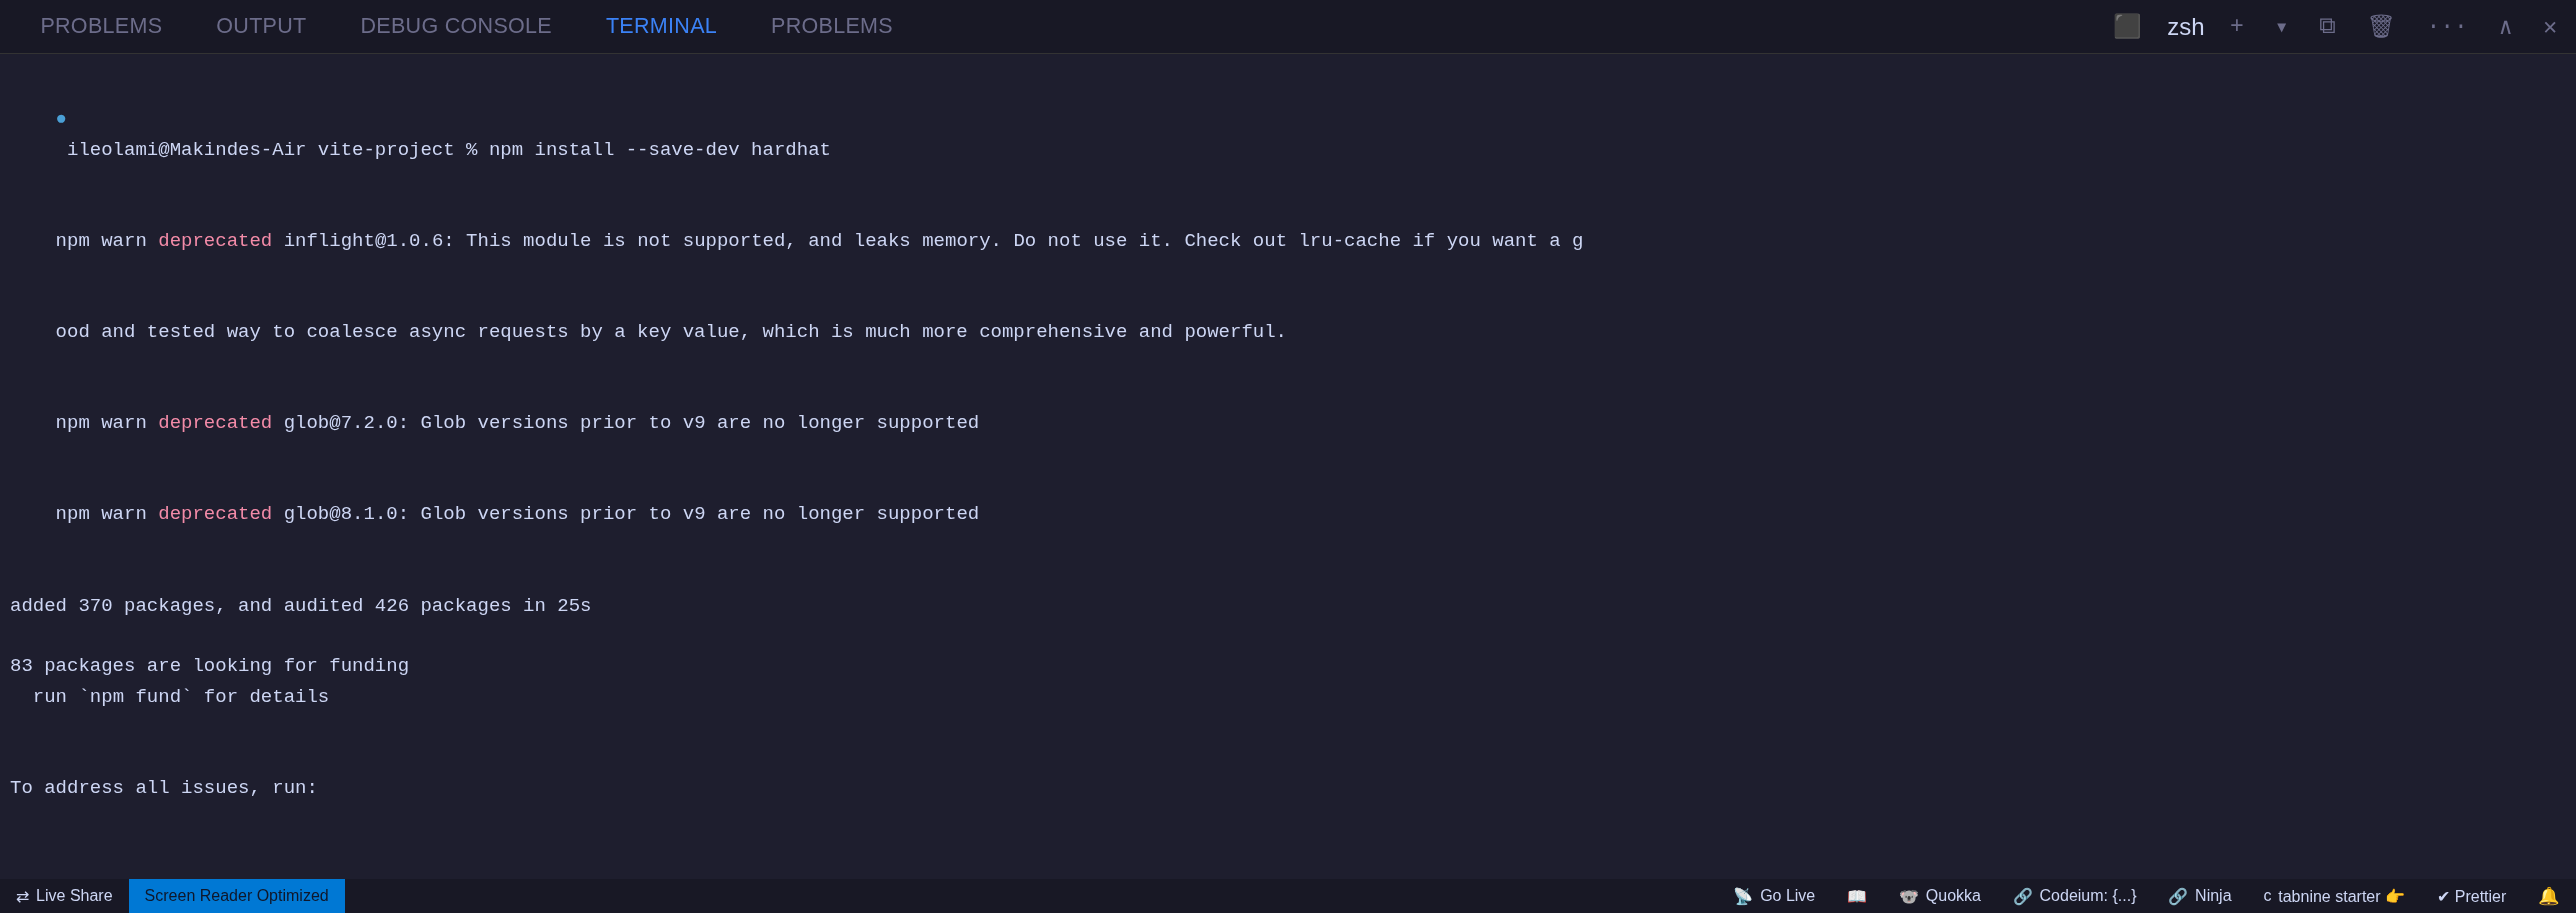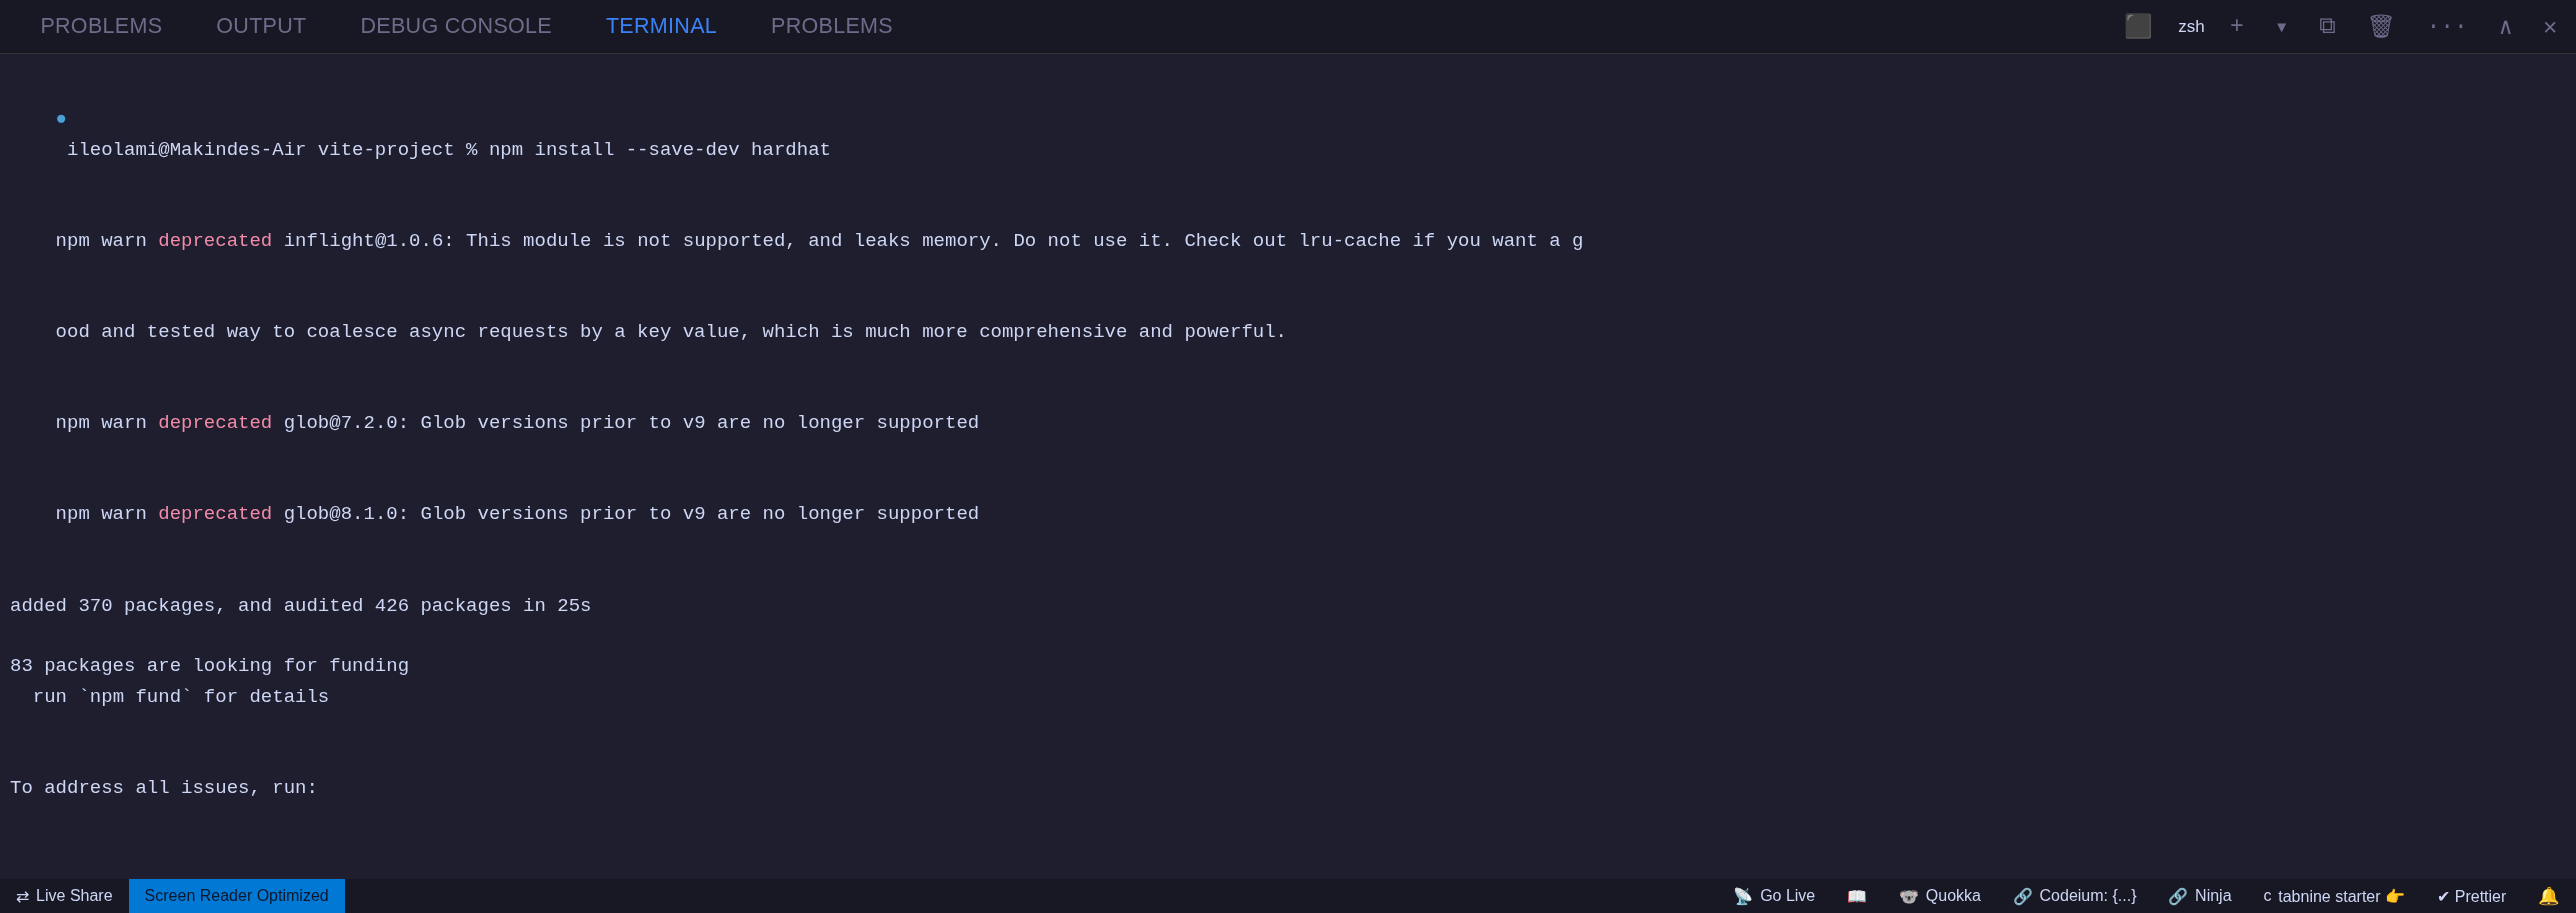--- a/index.html
+++ b/index.html
@@ -49,21 +49,21 @@
 
     .tab-right {
       margin-left: auto;
       display: flex;
       align-items: center;
       gap: 20px;
     }
 
     .zsh-label {
       color: #cdd6f4;
-      font-size: 17px;
+      font-size: 24px;
       font-family: -apple-system, BlinkMacSystemFont, 'Segoe UI', sans-serif;
     }
 
     .icon-btn {
       color: #6c6c8a;
       font-size: 23px;
       cursor: pointer;
       padding: 2.7px 5.4px;
     }
 

